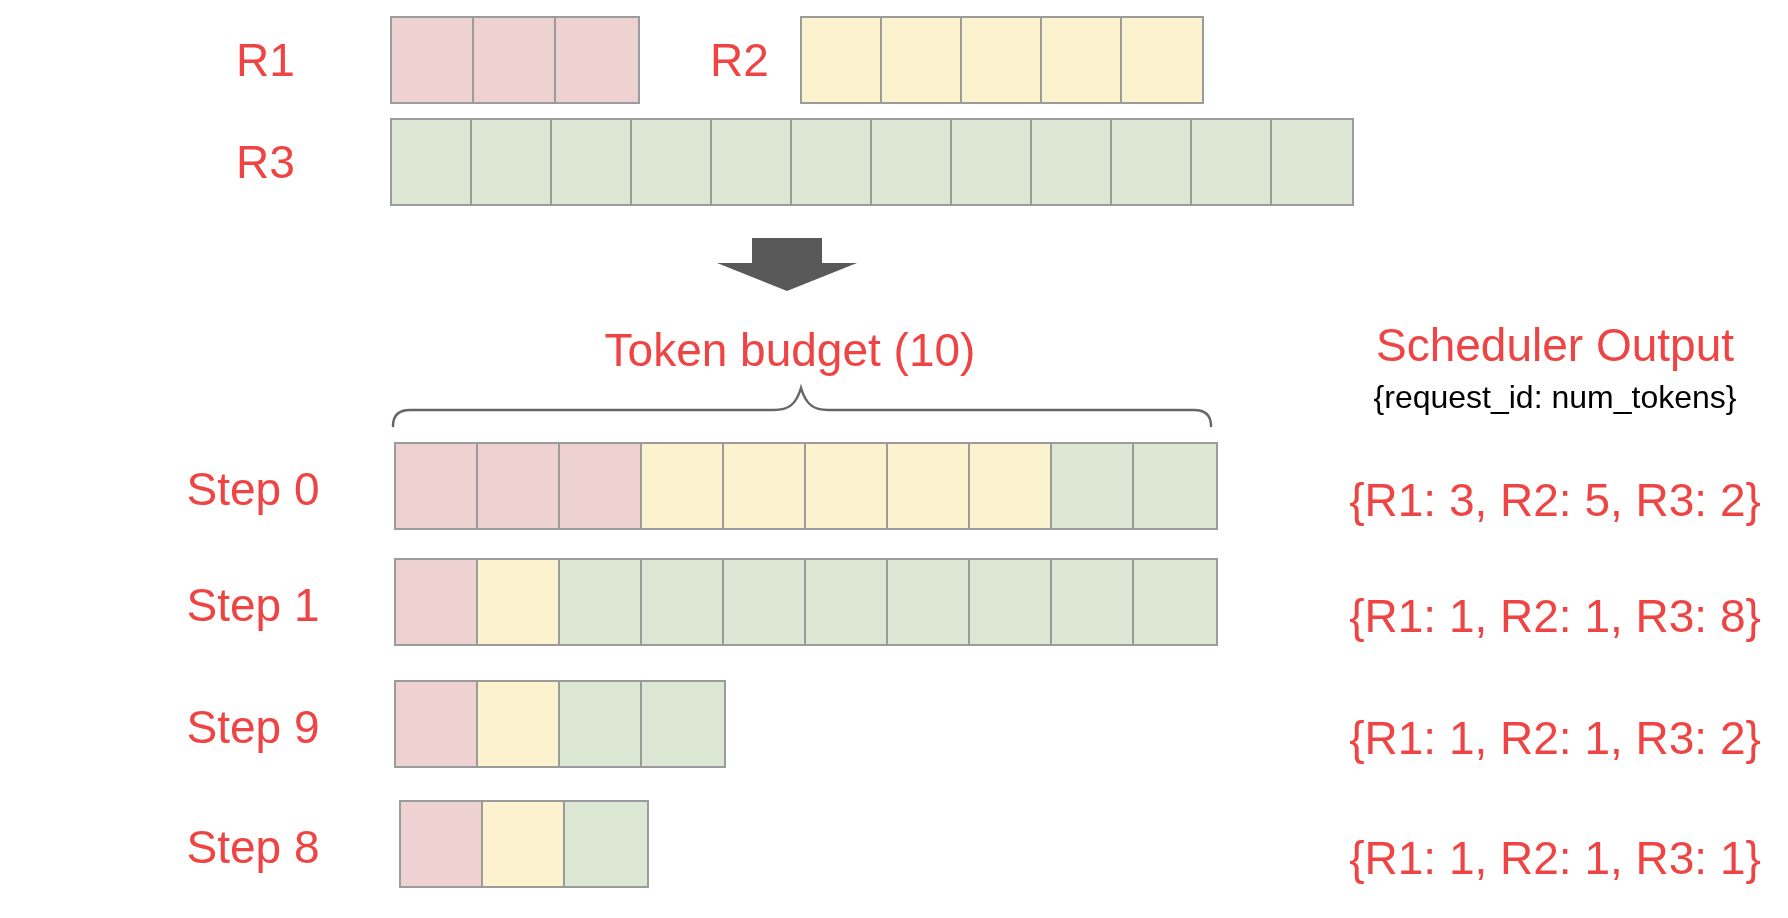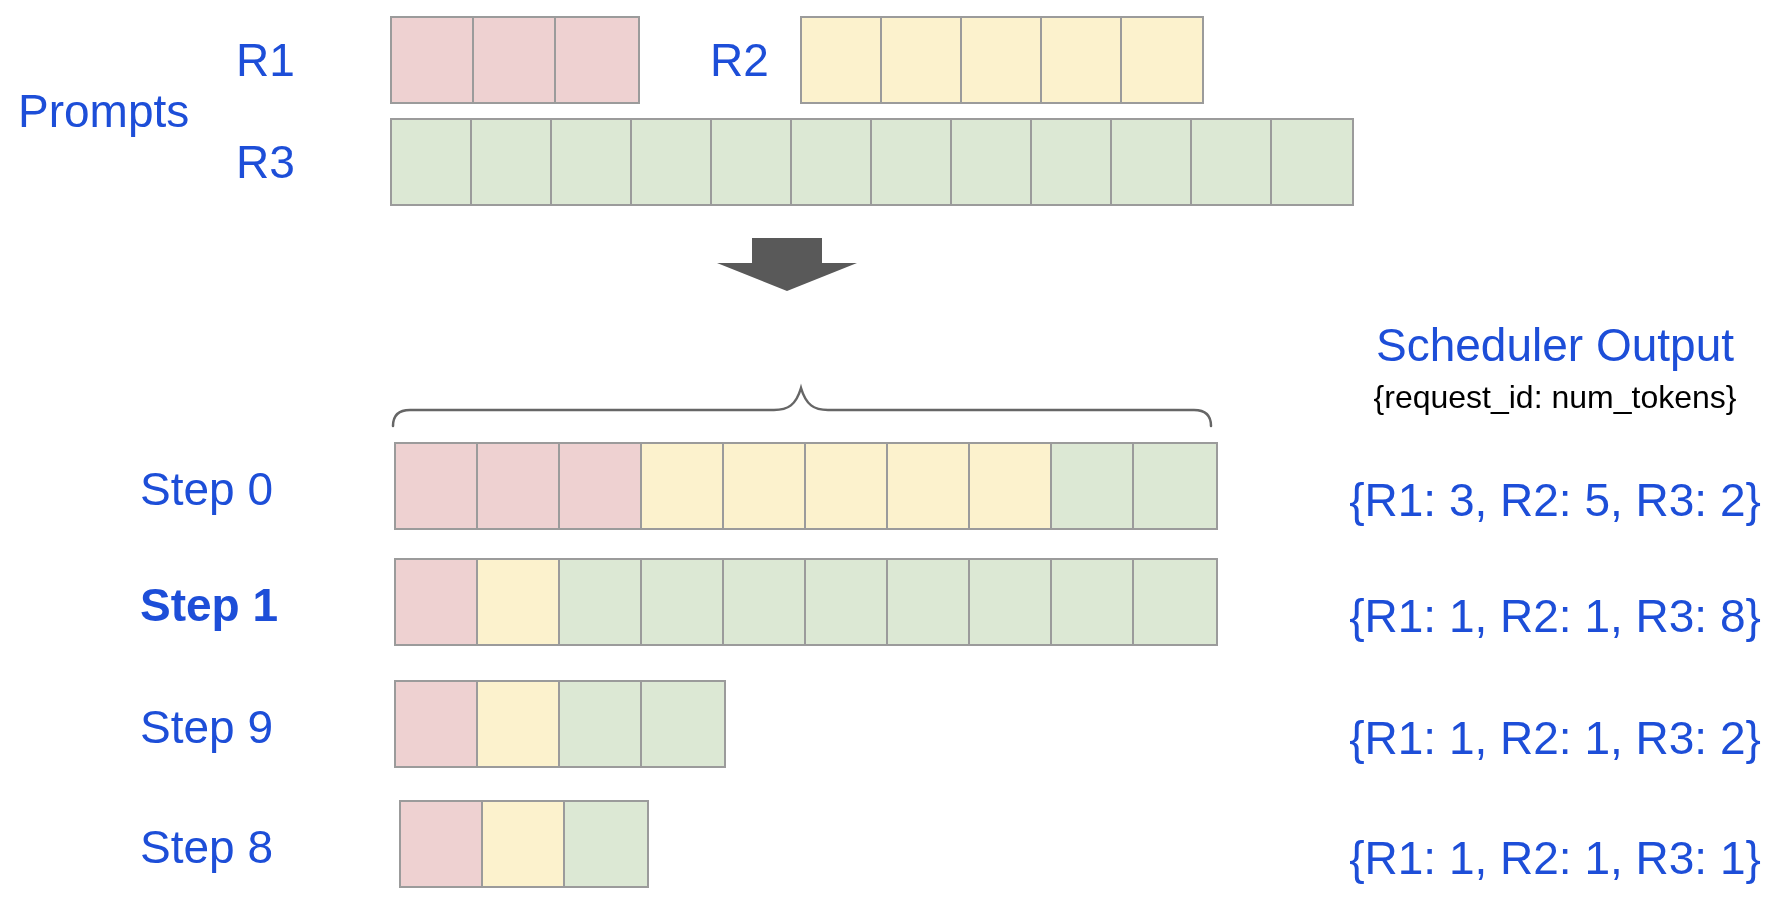--- a/index.html
+++ b/index.html
@@ -10,24 +10,24 @@
     background: #ffffff;
     overflow: hidden;
     font-family: "Liberation Sans", "DejaVu Sans", sans-serif;
     color: #000000;
   }
   .abs { position: absolute; }
   .lbl {
     font-size: 46px;
     line-height: 1.1;
     white-space: nowrap;
-    color: #1d4ed8;
+    color: #ef4444;
   }
   .center { text-align: center; }
-  .right  { text-align: left; }
+  .right  { text-align: center; }
 
   
   .cells {
     display: flex;
     box-sizing: border-box;
     border: 2px solid var(--cell-border);
     height: 88px;
     background: #fff;
   }
   .cell {
@@ -43,21 +43,20 @@
     line-height: 1.1;
     white-space: nowrap;
   }
   svg { display: block; }
 </style>
 </head>
 <body>
 
 <div class="canvas">
 
-  <div class="abs lbl" style="left:18px; top:86px;">Prompts</div>
 
   <div class="abs lbl" style="left:236px; top:35px;">R1</div>
   <div class="abs cells" style="left:390px; top:16px;">
       <div class="cell" style="width: 82px; background: rgb(238, 209, 209);"></div>
       <div class="cell" style="width: 82px; background: rgb(238, 209, 209);"></div>
       <div class="cell" style="width: 82px; background: rgb(238, 209, 209);"></div>
     </div>
 
   <div class="abs lbl" style="left:710px; top:35px;">R2</div>
   <div class="abs cells" style="left:800px; top:16px;">
@@ -83,20 +82,21 @@
       <div class="cell" style="width: 80px; background: rgb(220, 232, 212);"></div>
       <div class="cell" style="width: 80px; background: rgb(220, 232, 212);"></div>
     </div>
 
   <div class="abs" style="left:717px; top:238px;">
     <svg width="140" height="53" viewBox="0 0 140 53">
       <polygon points="35,0 105,0 105,25 140,25 70,53 0,25 35,25" fill="var(--arrow)"></polygon>
     </svg>
   </div>
 
+  <div class="abs lbl center" style="left:540px; top:325px; width:500px;">Token budget (10)</div>
 
   <div class="abs" style="left:390px; top:378px;">
     <svg width="824" height="50" viewBox="0 0 824 50">
       <path d="M 3 48 C 3 38 8 32 20 32 L 384 32 C 398 32 406 27 411 10 C 416 27 424 32 438 32 L 804 32 C 816 32 821 38 821 48" fill="none" stroke="var(--brace)" stroke-width="2.5" stroke-linecap="round"></path>
     </svg>
   </div>
 
   <div class="abs lbl center" style="left:1320px; top:320px; width:470px;">Scheduler Output</div>
   <div class="abs subtitle center" style="left:1320px; top:380px; width:470px;">{request_id: num_tokens}</div>
 
@@ -108,21 +108,21 @@
       <div class="cell" style="width: 82px; background: rgb(252, 242, 205);"></div>
       <div class="cell" style="width: 82px; background: rgb(252, 242, 205);"></div>
       <div class="cell" style="width: 82px; background: rgb(252, 242, 205);"></div>
       <div class="cell" style="width: 82px; background: rgb(252, 242, 205);"></div>
       <div class="cell" style="width: 82px; background: rgb(252, 242, 205);"></div>
       <div class="cell" style="width: 82px; background: rgb(220, 232, 212);"></div>
       <div class="cell" style="width: 82px; background: rgb(220, 232, 212);"></div>
     </div>
   <div class="abs lbl center" style="left:1320px; top:475px; width:470px;">{R1: 3, R2: 5, R3: 2}</div>
 
-  <div class="abs lbl right" style="left:140px; top:580px; width:226px;font-weight:bold;">Step 1</div>
+  <div class="abs lbl right" style="left:140px; top:580px; width:226px;">Step 1</div>
   <div class="abs cells" style="left:394px; top:558px;">
       <div class="cell" style="width: 82px; background: rgb(238, 209, 209);"></div>
       <div class="cell" style="width: 82px; background: rgb(252, 242, 205);"></div>
       <div class="cell" style="width: 82px; background: rgb(220, 232, 212);"></div>
       <div class="cell" style="width: 82px; background: rgb(220, 232, 212);"></div>
       <div class="cell" style="width: 82px; background: rgb(220, 232, 212);"></div>
       <div class="cell" style="width: 82px; background: rgb(220, 232, 212);"></div>
       <div class="cell" style="width: 82px; background: rgb(220, 232, 212);"></div>
       <div class="cell" style="width: 82px; background: rgb(220, 232, 212);"></div>
       <div class="cell" style="width: 82px; background: rgb(220, 232, 212);"></div>

